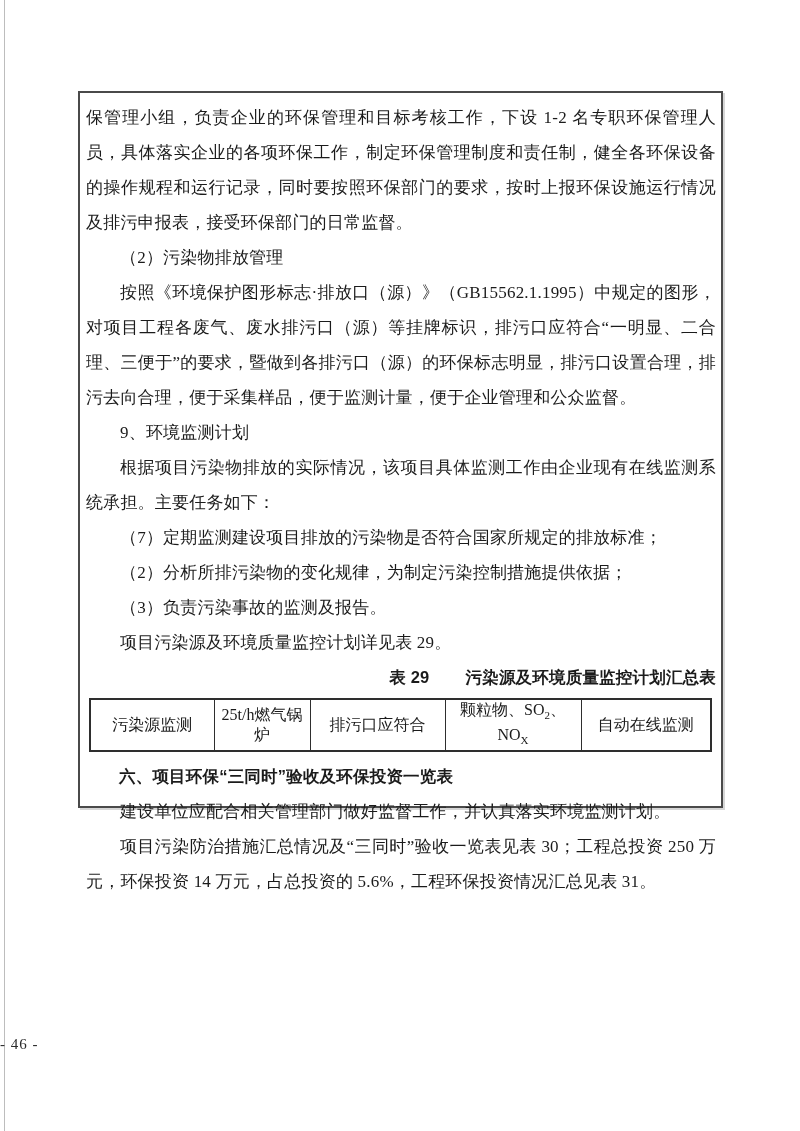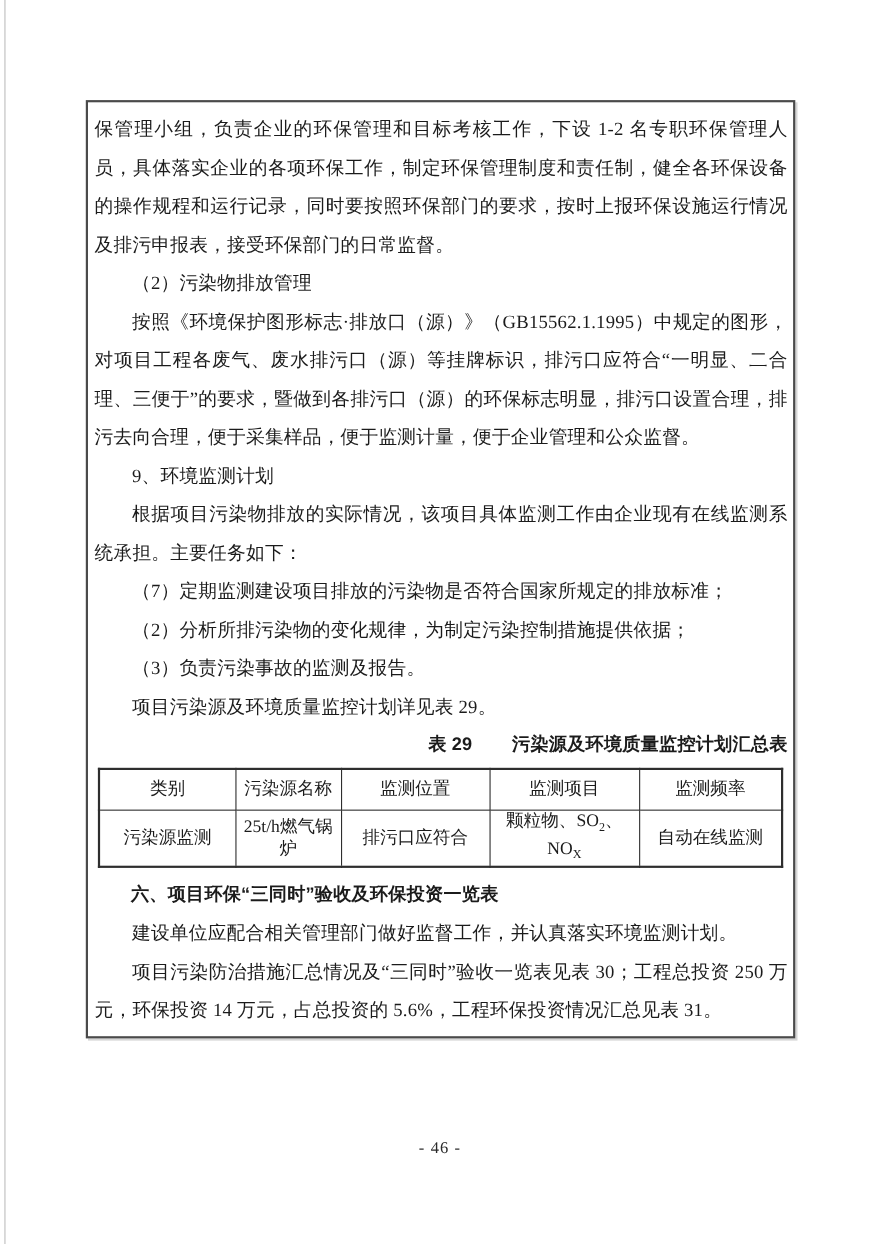--- a/index.html
+++ b/index.html
@@ -21,21 +21,21 @@
     top: 0;
     width: 1px;
     height: 1131px;
     background: #bdbdbd;
   }
   .content-box {
     position: absolute;
     left: 78px;
     top: 91px;
     width: 645px;
-    height: 853px;
+    height: 717px;
     box-sizing: border-box;
     border: 2px solid #4a4a4a;
     box-shadow: 2px 2px 0 #d6d6d6;
     background: #ffffff;
   }
   .text-area {
     padding: 7px 5px 0 6px;
     font-size: 17px;
     line-height: 35px;
     text-align: justify;
@@ -89,21 +89,21 @@
     font-size: 16.5px;
   }
   .closing-para {
     margin-top: 0;
   }
   .page-footer {
     position: absolute;
     left: 0;
     top: 1036px;
     width: 800px;
-    text-align: center;
+    text-align: left;
     font-size: 15px;
     color: #2a2a2a;
     letter-spacing: 1px;
   }
 </style>
 </head>
 <body>
 
 <div class="scan-edge"></div>
 
@@ -135,27 +135,20 @@
     <table class="monitor-table">
       <colgroup>
         <col style="width:124px">
         <col style="width:96px">
         <col style="width:135px">
         <col style="width:136px">
         <col style="width:130px">
       </colgroup>
       <tbody>
         <tr>
-          <th>类别</th>
-          <th>污染源名称</th>
-          <th>监测位置</th>
-          <th>监测项目</th>
-          <th>监测频率</th>
-        </tr>
-        <tr>
           <td>污染源监测</td>
           <td>25t/h燃气锅炉</td>
           <td>排污口应符合</td>
           <td><span>颗粒物、SO</span><span class="subscript">2</span><span>、NO</span><span class="subscript">X</span></td>
           <td>自动在线监测</td>
         </tr>
       </tbody>
     </table>
 
     <p class="indent heading-sans">六、项目环保“三同时”验收及环保投资一览表</p>

